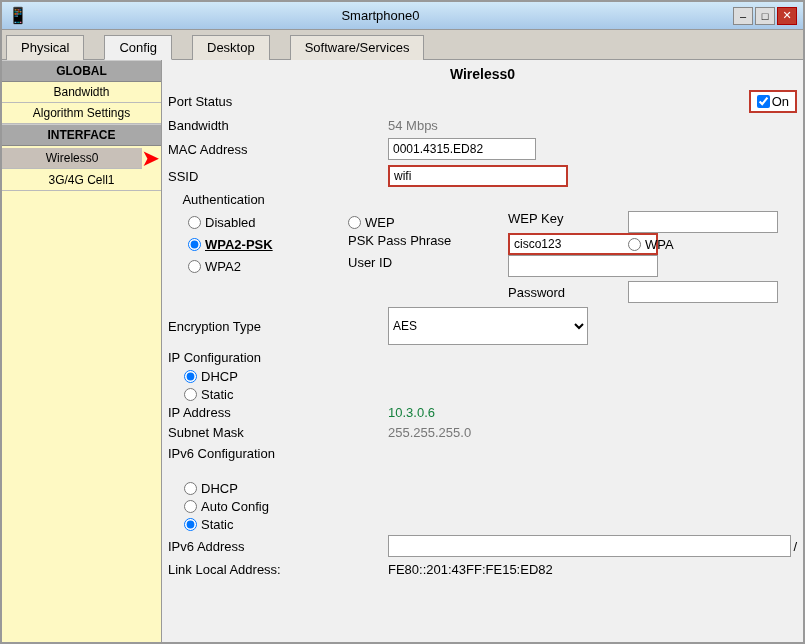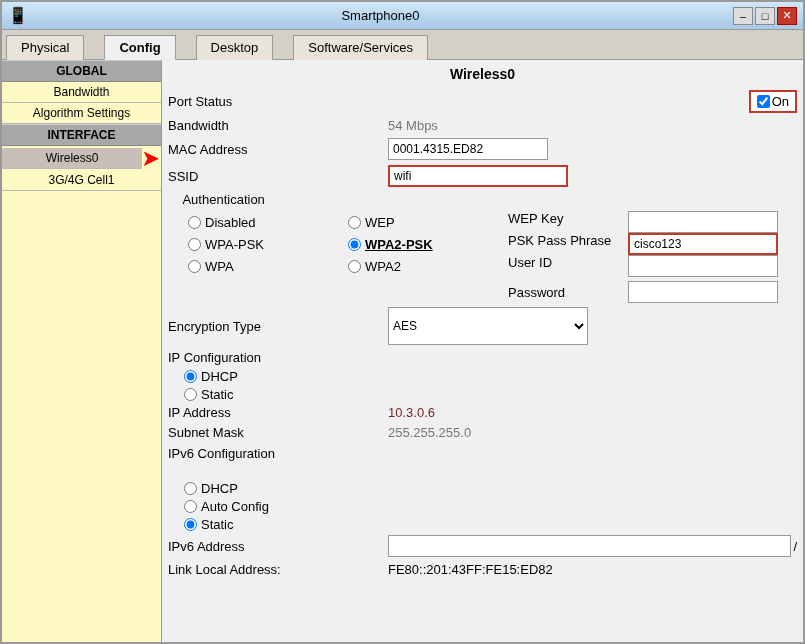--- a/index.html
+++ b/index.html
@@ -8,21 +8,21 @@
     .window { width: 805px; height: 644px; border: 2px solid #999; background: #f0f0f0; display: flex; flex-direction: column; }
 
     .title-bar { background: linear-gradient(to bottom, #d0e8f8, #a8c8e8); display: flex; align-items: center; justify-content: space-between; padding: 4px 6px; border-bottom: 1px solid #999; height: 28px; }
     .title-bar-title { flex: 1; text-align: center; font-size: 13px; font-weight: normal; }
     .title-bar-controls { display: flex; gap: 2px; }
     .title-btn { width: 20px; height: 18px; border: 1px solid #888; background: #ddd; cursor: pointer; display: flex; align-items: center; justify-content: center; font-size: 11px; }
     .title-btn.close { background: #c0392b; color: white; border-color: #a00; }
 
     .tabs-bar { display: flex; background: #d4d0c8; border-bottom: 1px solid #999; padding: 4px 4px 0 4px; gap: 20px; }
     .tab { padding: 4px 14px; border: 1px solid #999; border-bottom: none; background: #e8e4dc; cursor: pointer; font-size: 13px; position: relative; top: 1px; }
-    .tab.active { background: #f0f0f0; border-bottom: 1px solid #f0f0f0; z-index: 1; font-weight: bold; }
+    .tab.active { background: #f0f0f0; border-bottom: 1px solid #f0f0f0; z-index: 1; }
 
     .main-area { display: flex; flex: 1; overflow: hidden; }
 
     .sidebar { width: 160px; background: #fef9c3; border-right: 1px solid #999; display: flex; flex-direction: column; overflow-y: auto; }
     .sidebar-section-header { background: #a8a8a8; text-align: center; padding: 3px 0; font-weight: bold; font-size: 12px; border-bottom: 1px solid #888; border-top: 1px solid #ccc; }
     .sidebar-item { text-align: center; padding: 3px 4px; cursor: pointer; font-size: 12px; border-bottom: 1px solid #bbb; }
     .sidebar-item.active { background: #c8c0b8; }
 
     .content-area { flex: 1; background: #f0f0f0; padding: 6px; overflow-y: auto; }
 
@@ -104,21 +104,21 @@
         </div>
       </div>
 
       <div class="form-row">
         <span class="form-label">Bandwidth</span>
         <span class="bandwidth-value">54 Mbps</span>
       </div>
 
       <div class="form-row">
         <span class="form-label">MAC Address</span>
-        <input type="text" style="width: 160px;" value="0001.4315.ED82">
+        <input type="text" style="width: 148px;" value="0001.4315.ED82">
       </div>
 
       <div class="form-row">
         <span class="form-label">SSID</span>
         <input type="text" class="ssid-input" style="width: 180px; border: 2px solid rgb(192, 57, 43);" value="wifi">
       </div>
 
       <div>
         <div style="margin-bottom:4px; font-size:13px;">
           &nbsp;&nbsp;&nbsp;&nbsp;<span>Authentication</span>
@@ -130,24 +130,20 @@
           </div>
           <div class="radio-item">
             <input type="radio" name="auth" style="">
             <label>WEP</label>
           </div>
           <div style="font-size:13px;">WEP Key</div>
           <div>
             <input type="text" style="width: 150px;">
           </div>
 
-          <div class="radio-item">
-            <input type="radio" name="auth" style="">
-            <label>WPA-PSK</label>
-          </div>
           <div class="radio-item">
             <input type="radio" name="auth" checked="" style="">
             <label style="font-weight:bold; text-decoration:underline;">WPA2-PSK</label>
           </div>
           <div style="font-size:13px;">PSK Pass Phrase</div>
           <div>
             <input type="text" class="psk-input" style="width: 150px; border: 2px solid rgb(192, 57, 43);" value="cisco123">
           </div>
 
           <div class="radio-item">
@@ -187,21 +183,21 @@
           <label>DHCP</label>
         </div>
         <div class="radio-group">
           <input type="radio" name="ipconfig" style="">
           <label>Static</label>
         </div>
       </div>
 
       <div class="form-row">
         <span class="form-label">IP Address</span>
-        <span style="color:#7f1d1d; font-size:13px;">10.3.0.6</span>
+        <span style="color:#15803d; font-size:13px;">10.3.0.6</span>
       </div>
 
       <div class="form-row">
         <span class="form-label">Subnet Mask</span>
         <span style="color:#777; font-size:13px;">255.255.255.0</span>
       </div>
 
       <div style="margin-top:6px;">
         <div style="font-size:13px; margin-bottom:20px;">IPv6 Configuration</div>
         <div class="radio-group">

